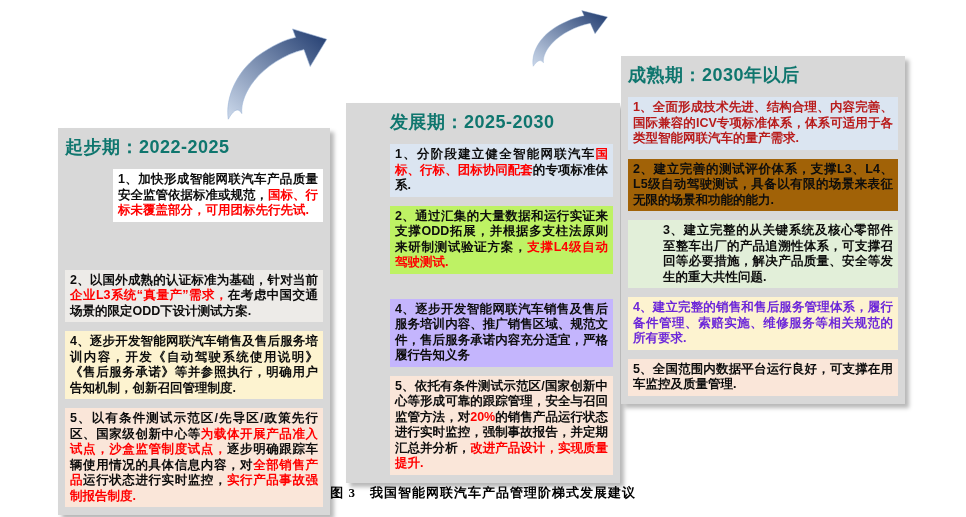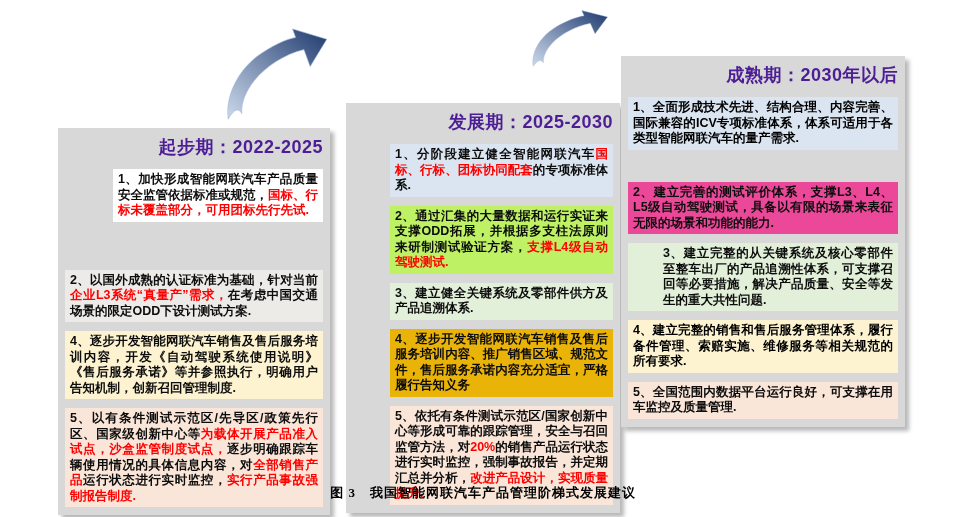--- a/index.html
+++ b/index.html
@@ -7,21 +7,21 @@
     position:relative;width:966px;height:517px;background:#ffffff;
     font-family:"Liberation Sans","DejaVu Sans",sans-serif;overflow:hidden;
   }
   .column{
     position:absolute;box-sizing:border-box;
     padding:5px 7px 8px 7px;
     display:flex;flex-direction:column;gap:9px;
     box-shadow:4px 4px 4px rgba(0,0,0,0.28);
   }
   .col-title{
-    text-align:right;font-weight:bold;font-size:18px;color:#4c1d95;
+    text-align:left;font-weight:bold;font-size:18px;color:#0f766e;
     padding:2px 0 1px 0;letter-spacing:0.5px;white-space:nowrap;
   }
   .item{
     font-size:12.5px;font-weight:bold;line-height:1.24;
     padding:3px 5px;color:#0d0d0d;text-align:justify;
   }
   .item span.red{color:var(--red,#ff0000);}
   .arrow{position:absolute;}
   .caption{
     position:absolute;left:0;right:0;top:484px;text-align:center;
@@ -67,32 +67,31 @@
         <div class="item" style="background: rgb(253, 243, 208); color: rgb(13, 13, 13);"><span class="">4、逐步开发智能网联汽车销售及售后服务培训内容，开发《自动驾驶系统使用说明》《售后服务承诺》等并参照执行，明确用户告知机制，创新召回管理制度.</span></div>
         <div class="item" style="background: rgb(250, 230, 217); color: rgb(13, 13, 13);"><span class="">5、以有条件测试示范区/先导区/政策先行区、国家级创新中心等</span><span class="red">为载体开展产品准入试点，沙盒监管制度试点，</span><span class="">逐步明确跟踪车辆使用情况的具体信息内容，对</span><span class="red">全部销售产品</span><span class="">运行状态进行实时监控，</span><span class="red">实行产品事故强制报告制度.</span></div>
       </div>
   </div>
 
   <div id="col-growth" class="column" style="background: rgb(216, 216, 216); padding-left: 44px;">
     <div class="col-title">发展期：2025-2030</div>
     <div class="boxes" style="display: flex; flex-direction: column; gap: 9px;">
         <div class="item" style="background: rgb(219, 229, 241); color: rgb(13, 13, 13);"><span class="">1、分阶段建立健全智能网联汽车</span><span class="red">国标、行标、团标协同配套</span><span class="">的专项标准体系.</span></div>
         <div class="item" style="background: #bef264; color: rgb(13, 13, 13);"><span class="">2、通过汇集的大量数据和运行实证来支撑ODD拓展，并根据多支柱法原则来研制测试验证方案，</span><span class="red">支撑L4级自动驾驶测试.</span></div>
-        <div class="item" style="background: rgb(226, 239, 217); color: rgb(13, 13, 13);"><span class="">3、建立健全关键系统及零部件供方及产品追溯体系.</span></div>
-        <div class="item" style="background: #eab308; color: rgb(13, 13, 13);"><span class="">4、逐步开发智能网联汽车销售及售后服务培训内容、推广销售区域、规范文件，售后服务承诺内容充分适宜，严格履行告知义务</span></div>
+        <div class="item" style="background: #c4b5fd; color: rgb(13, 13, 13); margin-top: 16px;"><span class="">4、逐步开发智能网联汽车销售及售后服务培训内容、推广销售区域、规范文件，售后服务承诺内容充分适宜，严格履行告知义务</span></div>
         <div class="item" style="background: rgb(250, 230, 217); color: rgb(13, 13, 13);"><span class="">5、依托有条件测试示范区/国家创新中心等形成可靠的跟踪管理，安全与召回监管方法，对</span><span class="red">20%</span><span class="">的销售产品运行状态进行实时监控，强制事故报告，并定期汇总并分析，</span><span class="red">改进产品设计，实现质量提升.</span></div>
       </div>
   </div>
 
   <div id="col-mature" class="column" style="background: rgb(216, 216, 216);">
     <div class="col-title">成熟期：2030年以后</div>
     <div class="boxes" style="display: flex; flex-direction: column; gap: 9px;">
-        <div class="item" style="background: rgb(219, 229, 241); color: #000000;"><span class="">1、全面形成技术先进、结构合理、内容完善、国际兼容的ICV专项标准体系，体系可适用于各类型智能网联汽车的量产需求.</span></div>
-        <div class="item" style="background: #ec4899; color: rgb(13, 13, 13); margin-top: 23px;"><span class="">2、建立完善的测试评价体系，支撑L3、L4、L5级自动驾驶测试，具备以有限的场景来表征无限的场景和功能的能力.</span></div>
+        <div class="item" style="background: rgb(219, 229, 241); color: #b91c1c;"><span class="">1、全面形成技术先进、结构合理、内容完善、国际兼容的ICV专项标准体系，体系可适用于各类型智能网联汽车的量产需求.</span></div>
+        <div class="item" style="background: #a16207; color: rgb(13, 13, 13);"><span class="">2、建立完善的测试评价体系，支撑L3、L4、L5级自动驾驶测试，具备以有限的场景来表征无限的场景和功能的能力.</span></div>
         <div class="item" style="background: rgb(226, 239, 217); color: rgb(13, 13, 13); padding-left: 35px;"><span class="">3、建立完整的从关键系统及核心零部件至整车出厂的产品追溯性体系，可支撑召回等必要措施，解决产品质量、安全等发生的重大共性问题.</span></div>
-        <div class="item" style="background: rgb(253, 243, 208); color: #000000;"><span class="">4、建立完整的销售和售后服务管理体系，履行备件管理、索赔实施、维修服务等相关规范的所有要求.</span></div>
+        <div class="item" style="background: rgb(253, 243, 208); color: #6d28d9;"><span class="">4、建立完整的销售和售后服务管理体系，履行备件管理、索赔实施、维修服务等相关规范的所有要求.</span></div>
         <div class="item" style="background: rgb(250, 230, 217); color: rgb(13, 13, 13);"><span class="">5、全国范围内数据平台运行良好，可支撑在用车监控及质量管理.</span></div>
       </div>
   </div>
 
   <div class="caption">图 3　我国智能网联汽车产品管理阶梯式发展建议</div>
 
 </div>
 
 </body></html>

